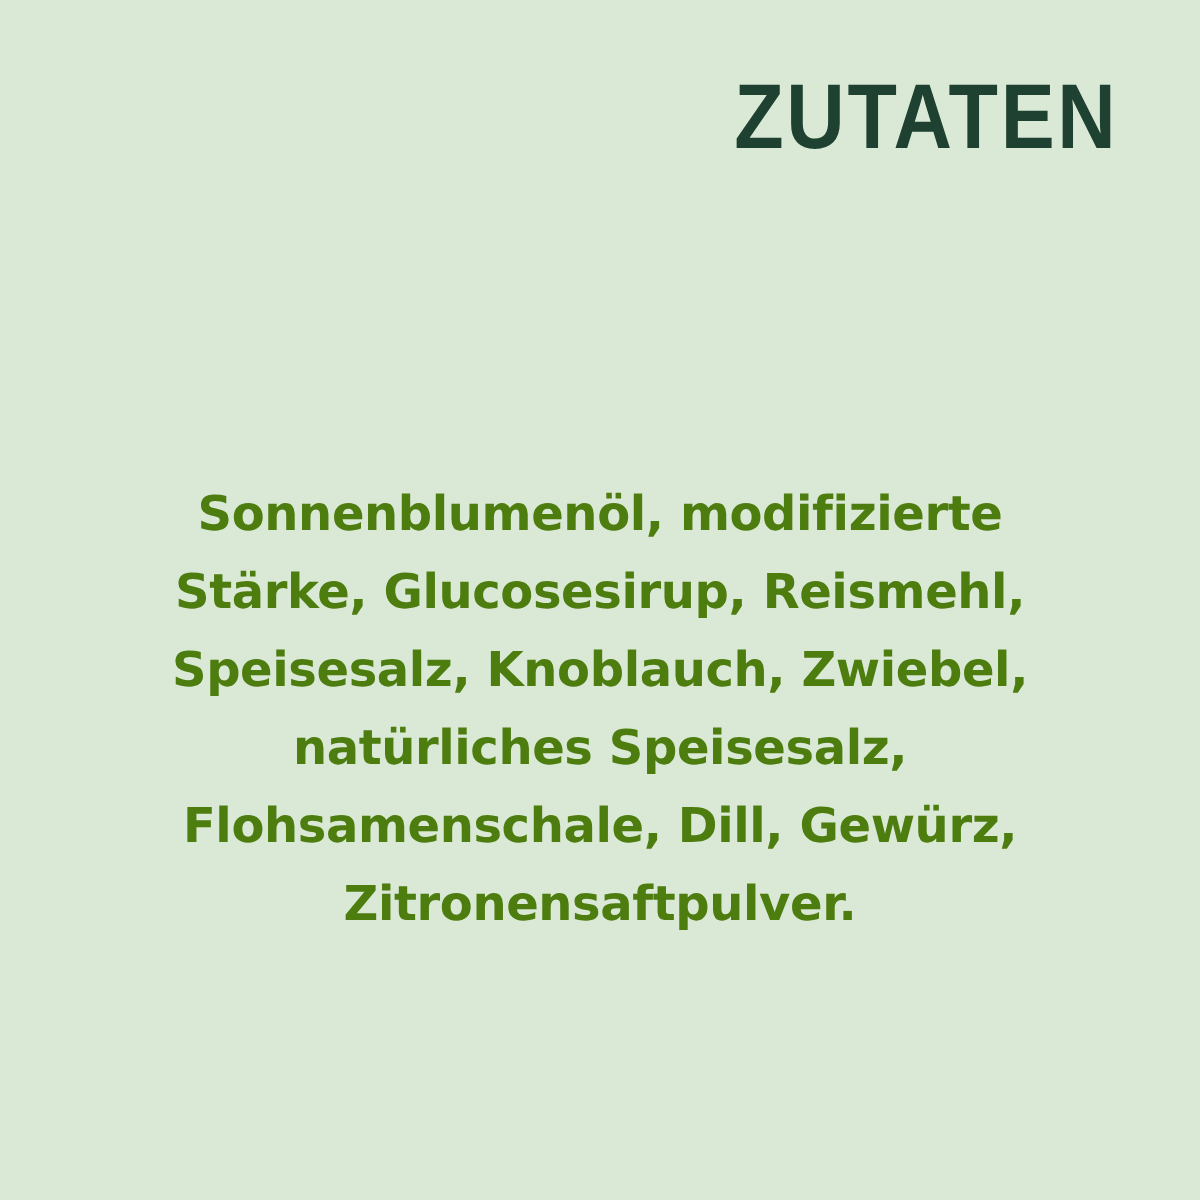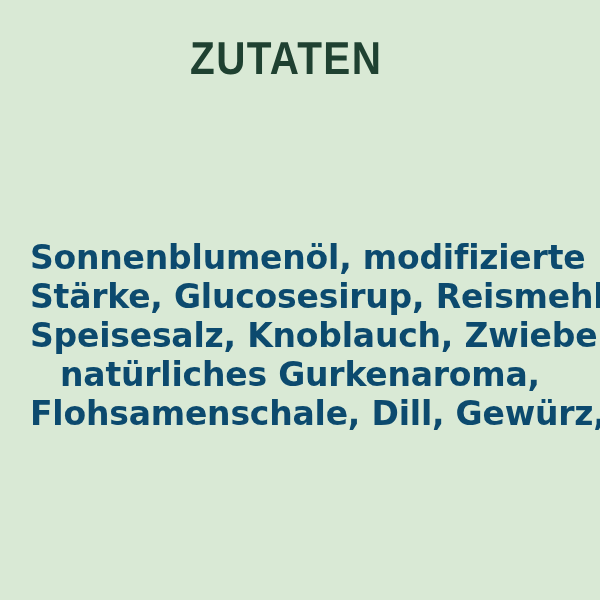--- a/index.html
+++ b/index.html
@@ -20,21 +20,21 @@
     inset: 0;
     background: #d9e9d5;
   }
 
   
   #title-block {
     position: absolute;
     top: 34px;
     left: 0;
     width: 572px;
-    text-align: center;
+    text-align: right;
   }
   #page-title {
     display: inline-block;
     color: #1f4131;
     font-family: "Liberation Sans", sans-serif;
     font-weight: bold;
     font-size: 46px;
     line-height: 48px;
     letter-spacing: 1.5px;
     transform: scaleX(0.88);
@@ -80,40 +80,41 @@
 
   
   #ingredients-block {
     position: absolute;
     top: 238px;
     left: 30px;
     width: 540px;
     text-align: center;
   }
   .ingredient-line {
-    color: #0c4a6e;
+    color: #4d7c0f;
     font-family: "DejaVu Sans", sans-serif;
     font-weight: bold;
-    font-size: 33px;
+    font-size: 24px;
     line-height: 39px;
     letter-spacing: -0.2px;
     white-space: nowrap;
   }
 </style>
 </head>
 <body>
 
 <div id="label-card">
 
   <div id="title-block">
     <span id="page-title">ZUTATEN</span>
   </div>
 
 
   <div id="ingredients-block">
     <div class="ingredient-line">Sonnenblumenöl, modifizierte</div>
     <div class="ingredient-line">Stärke, Glucosesirup, Reismehl,</div>
     <div class="ingredient-line">Speisesalz, Knoblauch, Zwiebel,</div>
-    <div class="ingredient-line">natürliches Gurkenaroma,</div>
+    <div class="ingredient-line">natürliches Speisesalz,</div>
     <div class="ingredient-line">Flohsamenschale, Dill, Gewürz,</div>
+    <div class="ingredient-line">Zitronensaftpulver.</div>
   </div>
 
 </div>
 
 </body></html>

